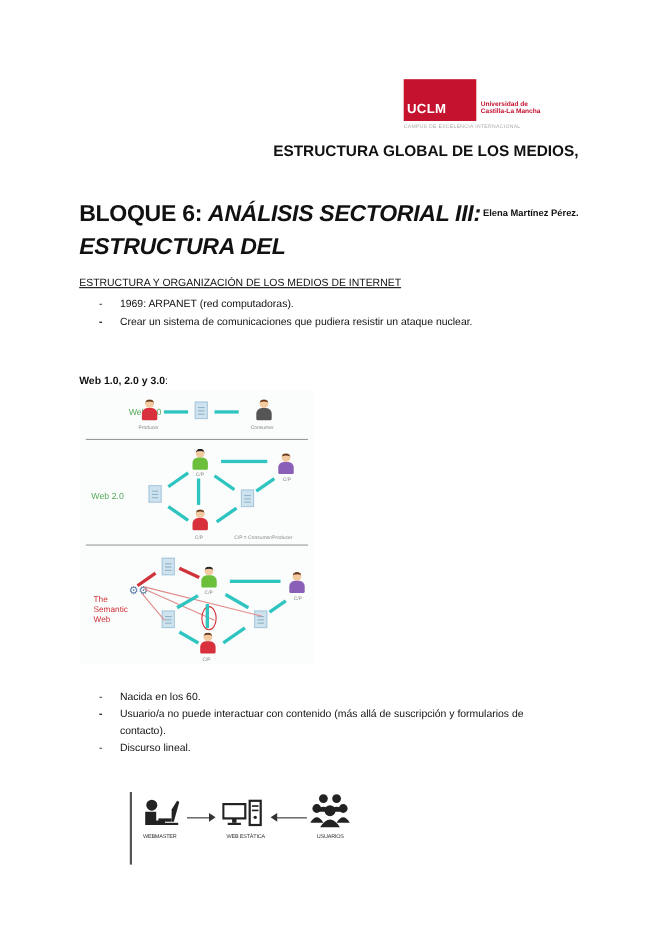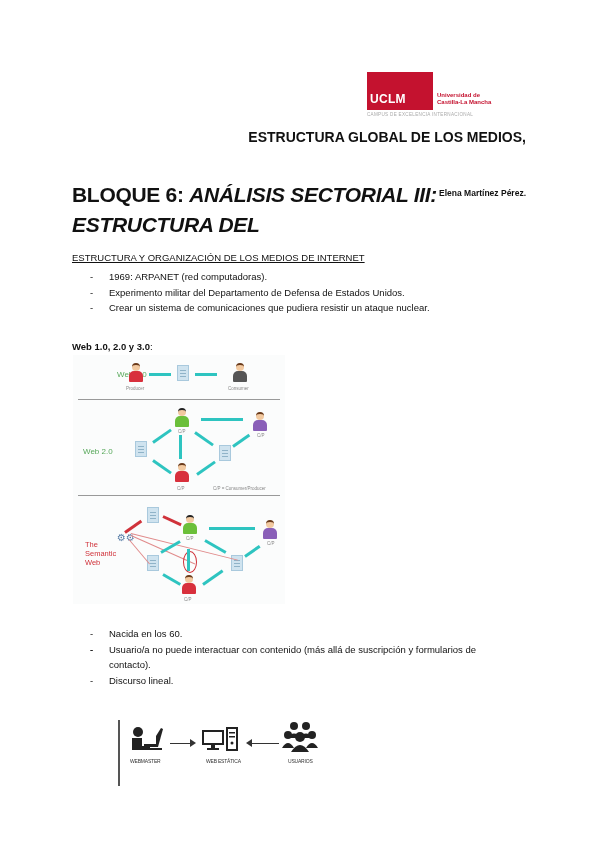--- a/index.html
+++ b/index.html
@@ -57,21 +57,21 @@
 
 <div class="abs title">
   <span>BLOQUE 6: </span><i>ANÁLISIS SECTORIAL III: ESTRUCTURA DEL</i><br>
 </div>
 
 <div class="abs section-head">ESTRUCTURA Y ORGANIZACIÓN DE LOS MEDIOS DE INTERNET</div>
 
 <div class="abs" style="left:72px; top:267px; width:470px;">
   <ul class="bullets" style="margin-top:2px;">
     <li><span class="dash">-</span><span>1969: ARPANET (red computadoras).</span></li>
-    <li><span class="dash">-</span><span>Experimento militar del Departamento de Defensa de Estados Unidos.</span></li>
+    <li><span class="dash">-</span></li>
     <li><span class="dash">-</span><span>Crear un sistema de comunicaciones que pudiera resistir un ataque nuclear.</span></li>
   </ul>
 </div>
 
 <div class="abs subhead" style="left:72px; top:341px;">
   <span>Web 1.0, 2.0 y 3.0</span><span style="font-weight:normal">:</span>
 </div>
 
 <div class="abs webimg">
 

